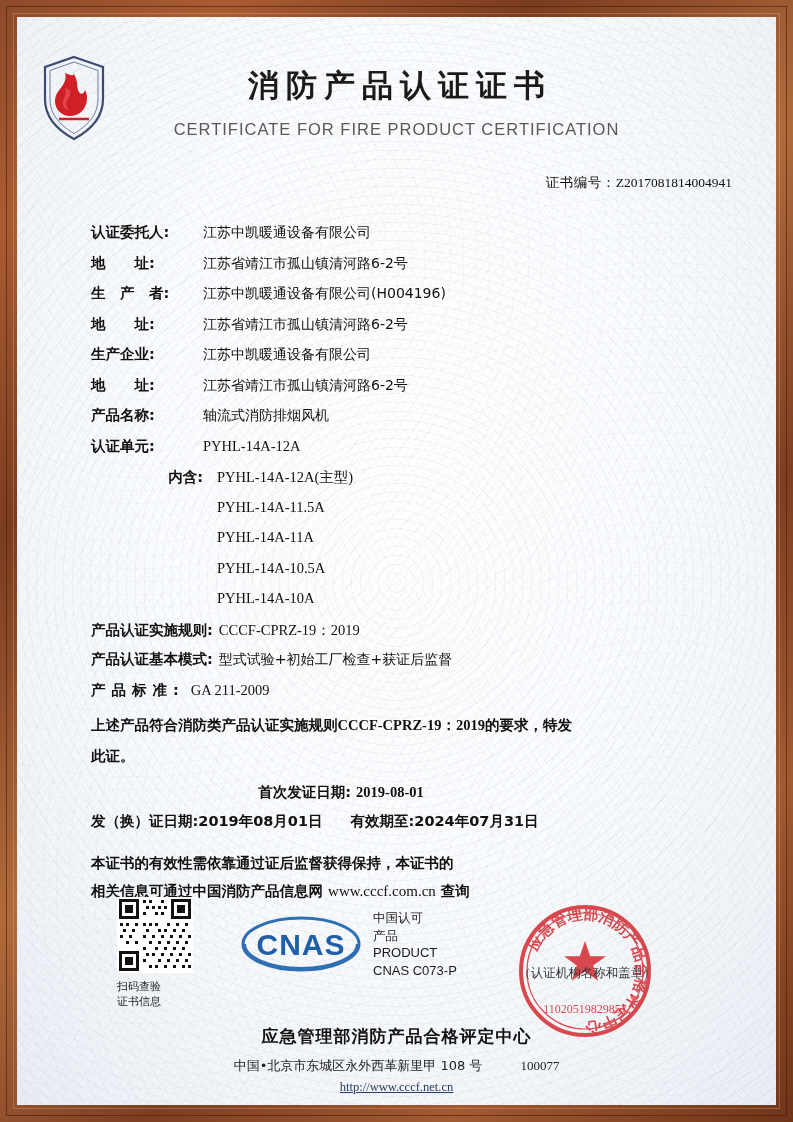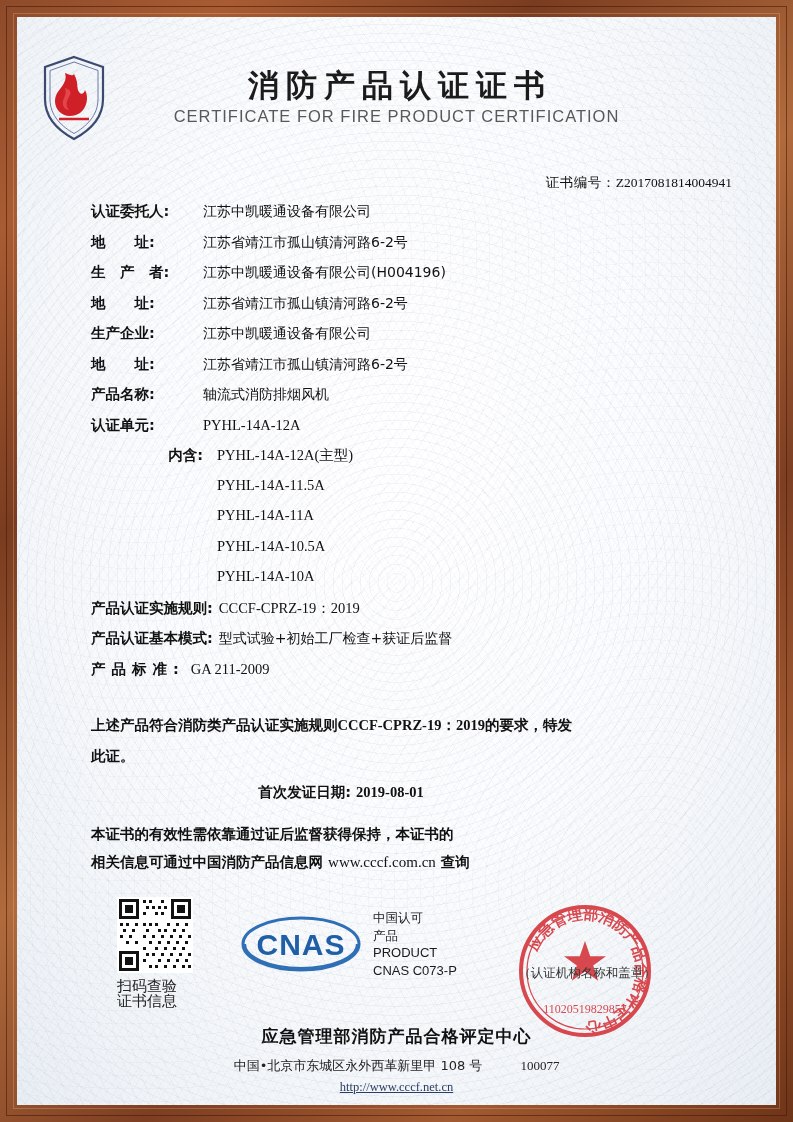--- a/index.html
+++ b/index.html
@@ -92,20 +92,21 @@
   }
   .title-cn {
     font-family: "DejaVu Sans", sans-serif;
     font-size: 31px;
     font-weight: bold;
     letter-spacing: 7px;
     color: #1b1b1b;
     padding-left: 7px;
   }
   .title-en {
+    margin-top: 13px;
     font-family: "Liberation Sans", sans-serif;
     font-size: 16.5px;
     letter-spacing: 1.0px;
     color: #585858;
   }
 
   
   .cert-no {
     position: absolute;
     right: 44px;
@@ -137,20 +138,21 @@
     font-size: 14.5px;
     font-weight: bold;
     color: #111;
     white-space: nowrap;
   }
   .row .val {
     font-family: "Liberation Serif", serif;
     font-size: 14.5px;
     color: #111;
     white-space: nowrap;
+    margin-top: 22px;
   }
   .row .val.cjk {
     font-family: "DejaVu Sans", sans-serif;
     font-size: 14px;
   }
 
   
   .row.sub .key {
     width: 112px;
     flex: 0 0 112px;
@@ -236,21 +238,21 @@
   }
   .qr {
     width: 76px;
     height: 76px;
     margin: 0 auto;
     background-color: #fff;
   }
   .qr-caption {
     margin-top: 6px;
     font-family: "DejaVu Sans", sans-serif;
-    font-size: 15px;
+    font-size: 11px;
     color: #222;
     line-height: 15px;
     text-align: left;
     padding-left: 4px;
   }
 
   .cnas-wrap {
     position: absolute;
     left: 222px;
     top: 12px;
@@ -425,20 +427,27 @@
         <div class="statement">
           <div>
             <span>上述产品符合消防类产品认证实施规则</span><span class="mono">CCCF-CPRZ-19：2019</span><span>的要求，特发</span>
           </div>
           <div>此证。</div>
         </div>
 
         <div class="date-first">
           <span>首次发证日期:</span>
           <span class="v">2019-08-01</span>
+        </div>
+        <div class="date-line">
+          <span class="seg">发（换）证日期:</span>
+          <span class="seg">2019年08月01日</span>
+          <span class="gap"></span>
+          <span class="seg">有效期至:</span>
+          <span class="seg">2024年07月31日</span>
         </div>
 
         <div class="note">
           <div>本证书的有效性需依靠通过证后监督获得保持，本证书的</div>
           <div>
             <span>相关信息可通过中国消防产品信息网</span>
             <span class="url">www.cccf.com.cn</span>
             <span>查询</span>
           </div>
         </div>

